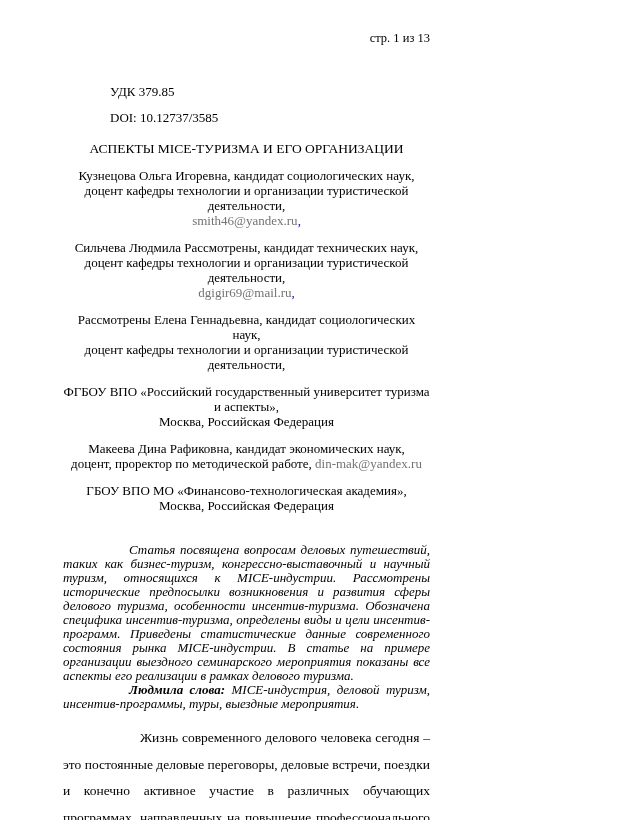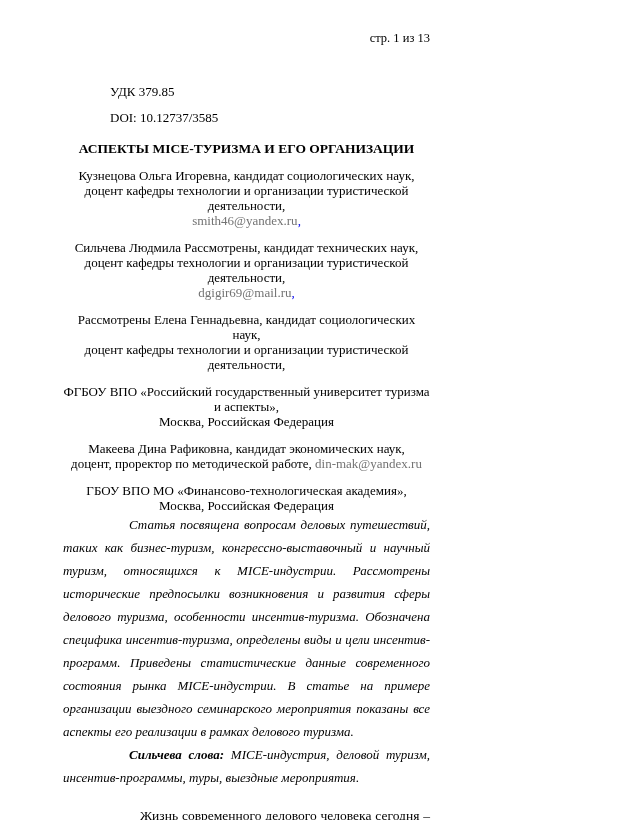--- a/index.html
+++ b/index.html
@@ -32,21 +32,21 @@
   .doi {
     margin-top: 13px;
     margin-left: 47px;
     font-size: 13px;
     line-height: 13px;
   }
   .title {
     margin-top: 17px;
     text-align: center;
     font-size: 13.5px;
-    font-weight: bold;
+    font-weight: normal;
     line-height: 15px;
   }
   .author-block {
     margin-top: 12px;
     text-align: center;
     font-size: 13px;
     line-height: 15px;
   }
   .affil-block {
     margin-top: 12px;
@@ -54,24 +54,24 @@
     font-size: 13px;
     line-height: 15px;
   }
   .author-name { font-weight: normal; }
   a.email-link {
     color: #737373;
     cursor: pointer;
   }
   .email-suffix { color: #0000EE; }
   .abstract-section {
-    margin-top: 0;
+    margin-top: 30px;
     font-size: 13px;
     font-style: italic;
-    line-height: 23px;
+    line-height: 14px;
     text-align: justify;
   }
   .abstract-p { text-indent: 66px; }
   .keywords-p { text-indent: 66px; }
   .keywords-label { font-weight: bold; }
   .body-section {
     margin-top: 14px;
     font-size: 13.5px;
     line-height: 26.5px;
     text-align: justify;
@@ -118,20 +118,20 @@
     <div><span>доцент, проректор по методической работе, </span><a class="email-link">din-mak@yandex.ru</a></div>
   </div>
 
   <div class="affil-block">
     <div>ГБОУ ВПО МО «Финансово-технологическая академия»,</div>
     <div>Москва, Российская Федерация</div>
   </div>
 
   <div class="abstract-section">
     <p class="abstract-p">Статья посвящена вопросам деловых путешествий, таких как бизнес-туризм, конгрессно-выставочный и научный туризм, относящихся к MICE-индустрии. Рассмотрены исторические предпосылки возникновения и развития сферы делового туризма, особенности инсентив-туризма. Обозначена специфика инсентив-туризма, определены виды и цели инсентив-программ. Приведены статистические данные современного состояния рынка MICE-индустрии. В статье на примере организации выездного семинарского мероприятия показаны все аспекты его реализации в рамках делового туризма.</p>
-    <p class="keywords-p"><span class="keywords-label">Сильчева слова:</span><span> MICE-индустрия, деловой туризм, инсентив-программы, туры, выездные мероприятия.</span></p>
+    <p class="keywords-p"><span class="keywords-label">Людмила слова:</span><span> MICE-индустрия, деловой туризм, инсентив-программы, туры, выездные мероприятия.</span></p>
   </div>
 
   <div class="body-section">
     <p class="body-p">Жизнь современного делового человека сегодня – это постоянные деловые переговоры, деловые встречи, поездки и конечно активное участие в различных обучающих программах, направленных на повышение профессионального уровня и квалификации. Поэтому в последние годы как в России, так и в других странах неуклонно растет доля деловых путешествий, относящихся к бизнес-туризму, конгрессно-выставочному и научному туризму. Сфера MICE-индустрии является одним из самых перспективных и активно развивающихся сегментов мирового туристического рынка и, по</p>
   </div>
 
 </div>
 
 </body></html>

